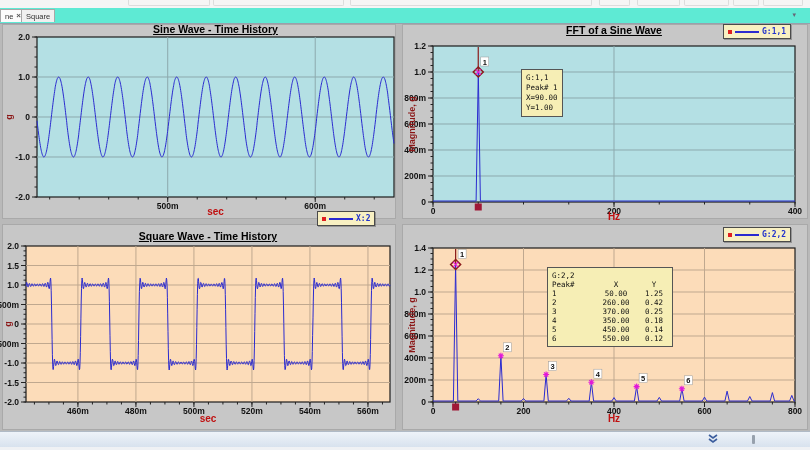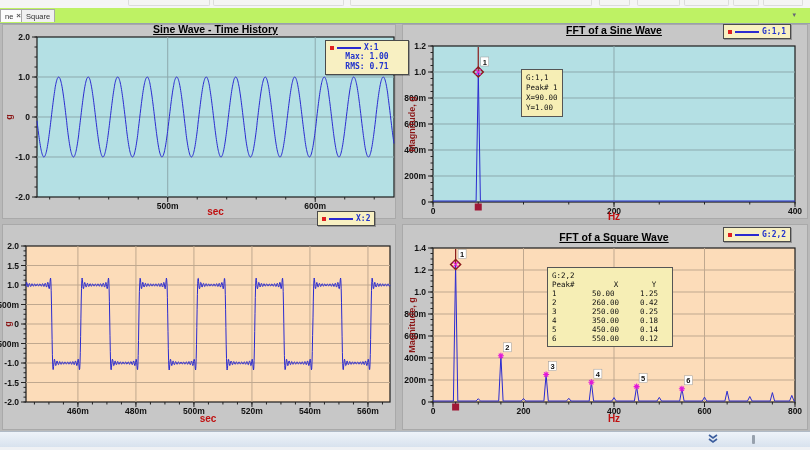--- a/index.html
+++ b/index.html
@@ -4,21 +4,21 @@
 <style>
   html,body{margin:0;padding:0;width:810px;height:450px;overflow:hidden;
     background:#b9b9b9;font-family:"Liberation Sans",sans-serif;position:relative}
   #app{position:absolute;left:0;top:0;width:810px;height:450px}
 
   
   .topstrip{position:absolute;left:0;top:0;width:810px;height:8px;background:#f5f5f5}
   .tb{position:absolute;top:0;height:5px;border:1px solid #dcdcdc;border-top:none;border-radius:0 0 2px 2px}
 
   
-  .tabbar{position:absolute;left:0;top:8px;width:810px;height:15px;background:#bef264;
+  .tabbar{position:absolute;left:0;top:8px;width:810px;height:15px;background:#5eead4;
     border-bottom:1px solid #98a0ac;z-index:40}
   .tab{position:absolute;top:1px;height:12px;background:#f0f0f0;border:1px solid #a8a8a8;
     border-bottom:none;font-size:7.5px;color:#333;display:flex;align-items:center;padding:0 4px;gap:3px}
   .tab.active{background:#fcfcfc}
   .tab1{left:0}
   .tab2{left:21px}
   .tclose{color:#555;font-size:8px;font-weight:700;line-height:8px;cursor:default}
   .tab-ovf{position:absolute;right:14px;top:3px;font-size:7px;color:#667}
 
   
@@ -65,21 +65,21 @@
   .lg1{left:723px;top:24px}
   .lg2{left:317px;top:211px}
   .lg3{left:723px;top:227px}
 
   
   .tt{position:absolute;z-index:30;background:#f6eeb5;border:1px solid #555;color:#111;
     font-family:"DejaVu Sans Mono",monospace;font-size:7.5px;padding:3px 4px;line-height:10px}
   .tt1{left:521px;top:69px}
   .tt3{left:547px;top:267px;line-height:9px}
   .trow{display:grid;grid-template-columns:40px 48px 28px}
-  .cR{text-align:left}
+  .cR{text-align:center}
   .cC{text-align:center}
 
   
   .bottombar{position:absolute;left:0;top:431px;width:810px;height:15px;z-index:40;
     background:linear-gradient(#eef3f9,#d8e2ee);border-top:1px solid #b0bac6}
   .chev{position:absolute;left:707px;top:2px}
   .pin{position:absolute;left:752px;top:3px;width:3px;height:9px;background:#97a1ad;border-radius:1px}
   .bstrip{position:absolute;left:0;top:446px;width:810px;height:4px;background:#eff1f4}
 </style>
 </head>
@@ -469,41 +469,32 @@
         <rect x="639.125" y="373.6" width="8" height="9" fill="#ffffff" stroke="#999" stroke-width="0.5"></rect>
         <text x="643.125" y="381.1" text-anchor="middle" font-size="7.5" font-weight="700" fill="#111" font-family="&quot;Liberation Sans&quot;,sans-serif">5</text>
         <path d="M678.875 388.8L684.875 388.8M681.875 385.8L681.875 391.8M679.775 386.7L683.975 390.90000000000003M679.775 390.90000000000003L683.975 386.7" stroke="#e318d8" stroke-width="1.1" fill="none"></path>
         <rect x="684.375" y="375.8" width="8" height="9" fill="#ffffff" stroke="#999" stroke-width="0.5"></rect>
         <text x="688.375" y="383.3" text-anchor="middle" font-size="7.5" font-weight="700" fill="#111" font-family="&quot;Liberation Sans&quot;,sans-serif">6</text>
       </g>
     </svg>
 
   <div class="ptitle pt0">Sine Wave - Time History</div>
   <div class="ptitle pt1">FFT of a Sine Wave</div>
-  <div class="ptitle pt3">FFT of a Square Wave</div>
+  <div class="ptitle pt2">Square Wave - Time History</div>
 
   <div class="unit un0">sec</div>
   <div class="unit un1">Hz</div>
   <div class="unit un2">sec</div>
   <div class="unit un3">Hz</div>
 
   <div class="yname yn0">g</div>
   <div class="yname yn1">Magnitude, g</div>
   <div class="yname yn2">g</div>
   <div class="yname yn3">Magnitude, g</div>
 
-  <div class="legend lg0">
-    <div class="lgrow">
-      <span class="lgx"></span>
-      <span class="lgline"></span>
-      <span>X:1</span>
-    </div>
-    <div class="lgstat">Max: 1.00</div>
-    <div class="lgstat">RMS: 0.71</div>
-  </div>
   <div class="legend lg1">
     <div class="lgrow">
       <span class="lgx"></span>
       <span class="lgline"></span>
       <span>G:1,1</span>
     </div>
   </div>
   <div class="legend lg2">
     <div class="lgrow">
       <span class="lgx"></span>
@@ -539,21 +530,21 @@
           <span class="cR">50.00</span>
           <span class="cR">1.25</span>
         </div>
         <div class="trow">
           <span>2</span>
           <span class="cR">260.00</span>
           <span class="cR">0.42</span>
         </div>
         <div class="trow">
           <span>3</span>
-          <span class="cR">250.00</span>
+          <span class="cR">370.00</span>
           <span class="cR">0.25</span>
         </div>
         <div class="trow">
           <span>4</span>
           <span class="cR">350.00</span>
           <span class="cR">0.18</span>
         </div>
         <div class="trow">
           <span>5</span>
           <span class="cR">450.00</span>

